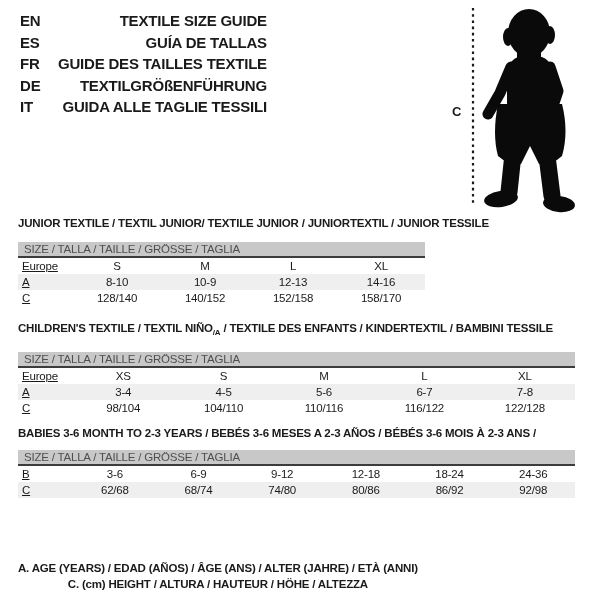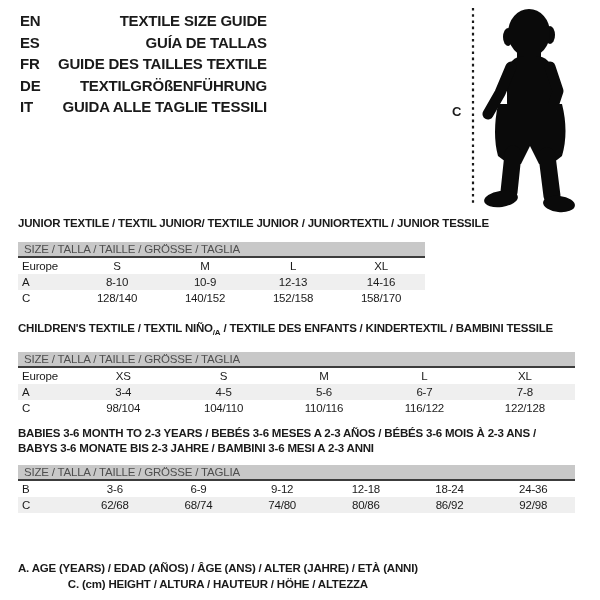--- a/index.html
+++ b/index.html
@@ -20,21 +20,21 @@
   .tbl{position:absolute;left:18px;}
   .tbl-title{font-size:11.5px;font-weight:bold;line-height:14px;margin-bottom:12px;white-space:nowrap;}
   .tbl-title .subsc{font-size:8px;vertical-align:sub;}
   .tbl-title2{font-size:11.5px;font-weight:bold;line-height:15px;margin-bottom:9px;white-space:nowrap;}
   .bar{
     background:#c8c8c8;color:#4f4f4f;height:13px;line-height:13px;
     border-bottom:2px solid #3c3c3c;font-size:11.5px;padding:1px 8px 0 6px;
   }
   .trow{display:flex;height:16px;line-height:16px;font-size:11.5px;}
   .trow.shaded{background:#efefef;}
-  .cell-label{flex:0 0 51px;padding-left:4px;}
+  .cell-label{flex:0 0 51px;padding-left:4px;text-decoration:underline;}
   .cell{flex:1;text-align:center;}
   .t1{top:216px;width:407px;}
   .t2{top:321px;width:557px;}
   .t3{top:426px;width:557px;}
   
   .legend{position:absolute;left:18px;top:561px;text-align:center;}
   .legend-line{font-size:11.5px;font-weight:bold;line-height:15.5px;white-space:nowrap;}
 </style>
 </head>
 <body>
@@ -142,21 +142,20 @@
     <span class="cell">104/110</span>
     <span class="cell">110/116</span>
     <span class="cell">116/122</span>
     <span class="cell">122/128</span>
   </div>
 </div>
 
 <div class="tbl t3">
   <div class="tbl-title2">
     <div>BABIES 3-6 MONTH TO 2-3 YEARS / BEBÉS 3-6 MESES A 2-3 AÑOS / BÉBÉS 3-6 MOIS À 2-3 ANS /</div>
-    <div>BABYS 3-6 MONATE BIS 2-3 JAHRE / BAMBINI 3-6 MESI A 2-3 ANNI</div>
   </div>
   <div class="bar">SIZE / TALLA / TAILLE / GRÖSSE / TAGLIA</div>
   <div class="trow">
     <span class="cell-label">B</span>
     <span class="cell">3-6</span>
     <span class="cell">6-9</span>
     <span class="cell">9-12</span>
     <span class="cell">12-18</span>
     <span class="cell">18-24</span>
     <span class="cell">24-36</span>

